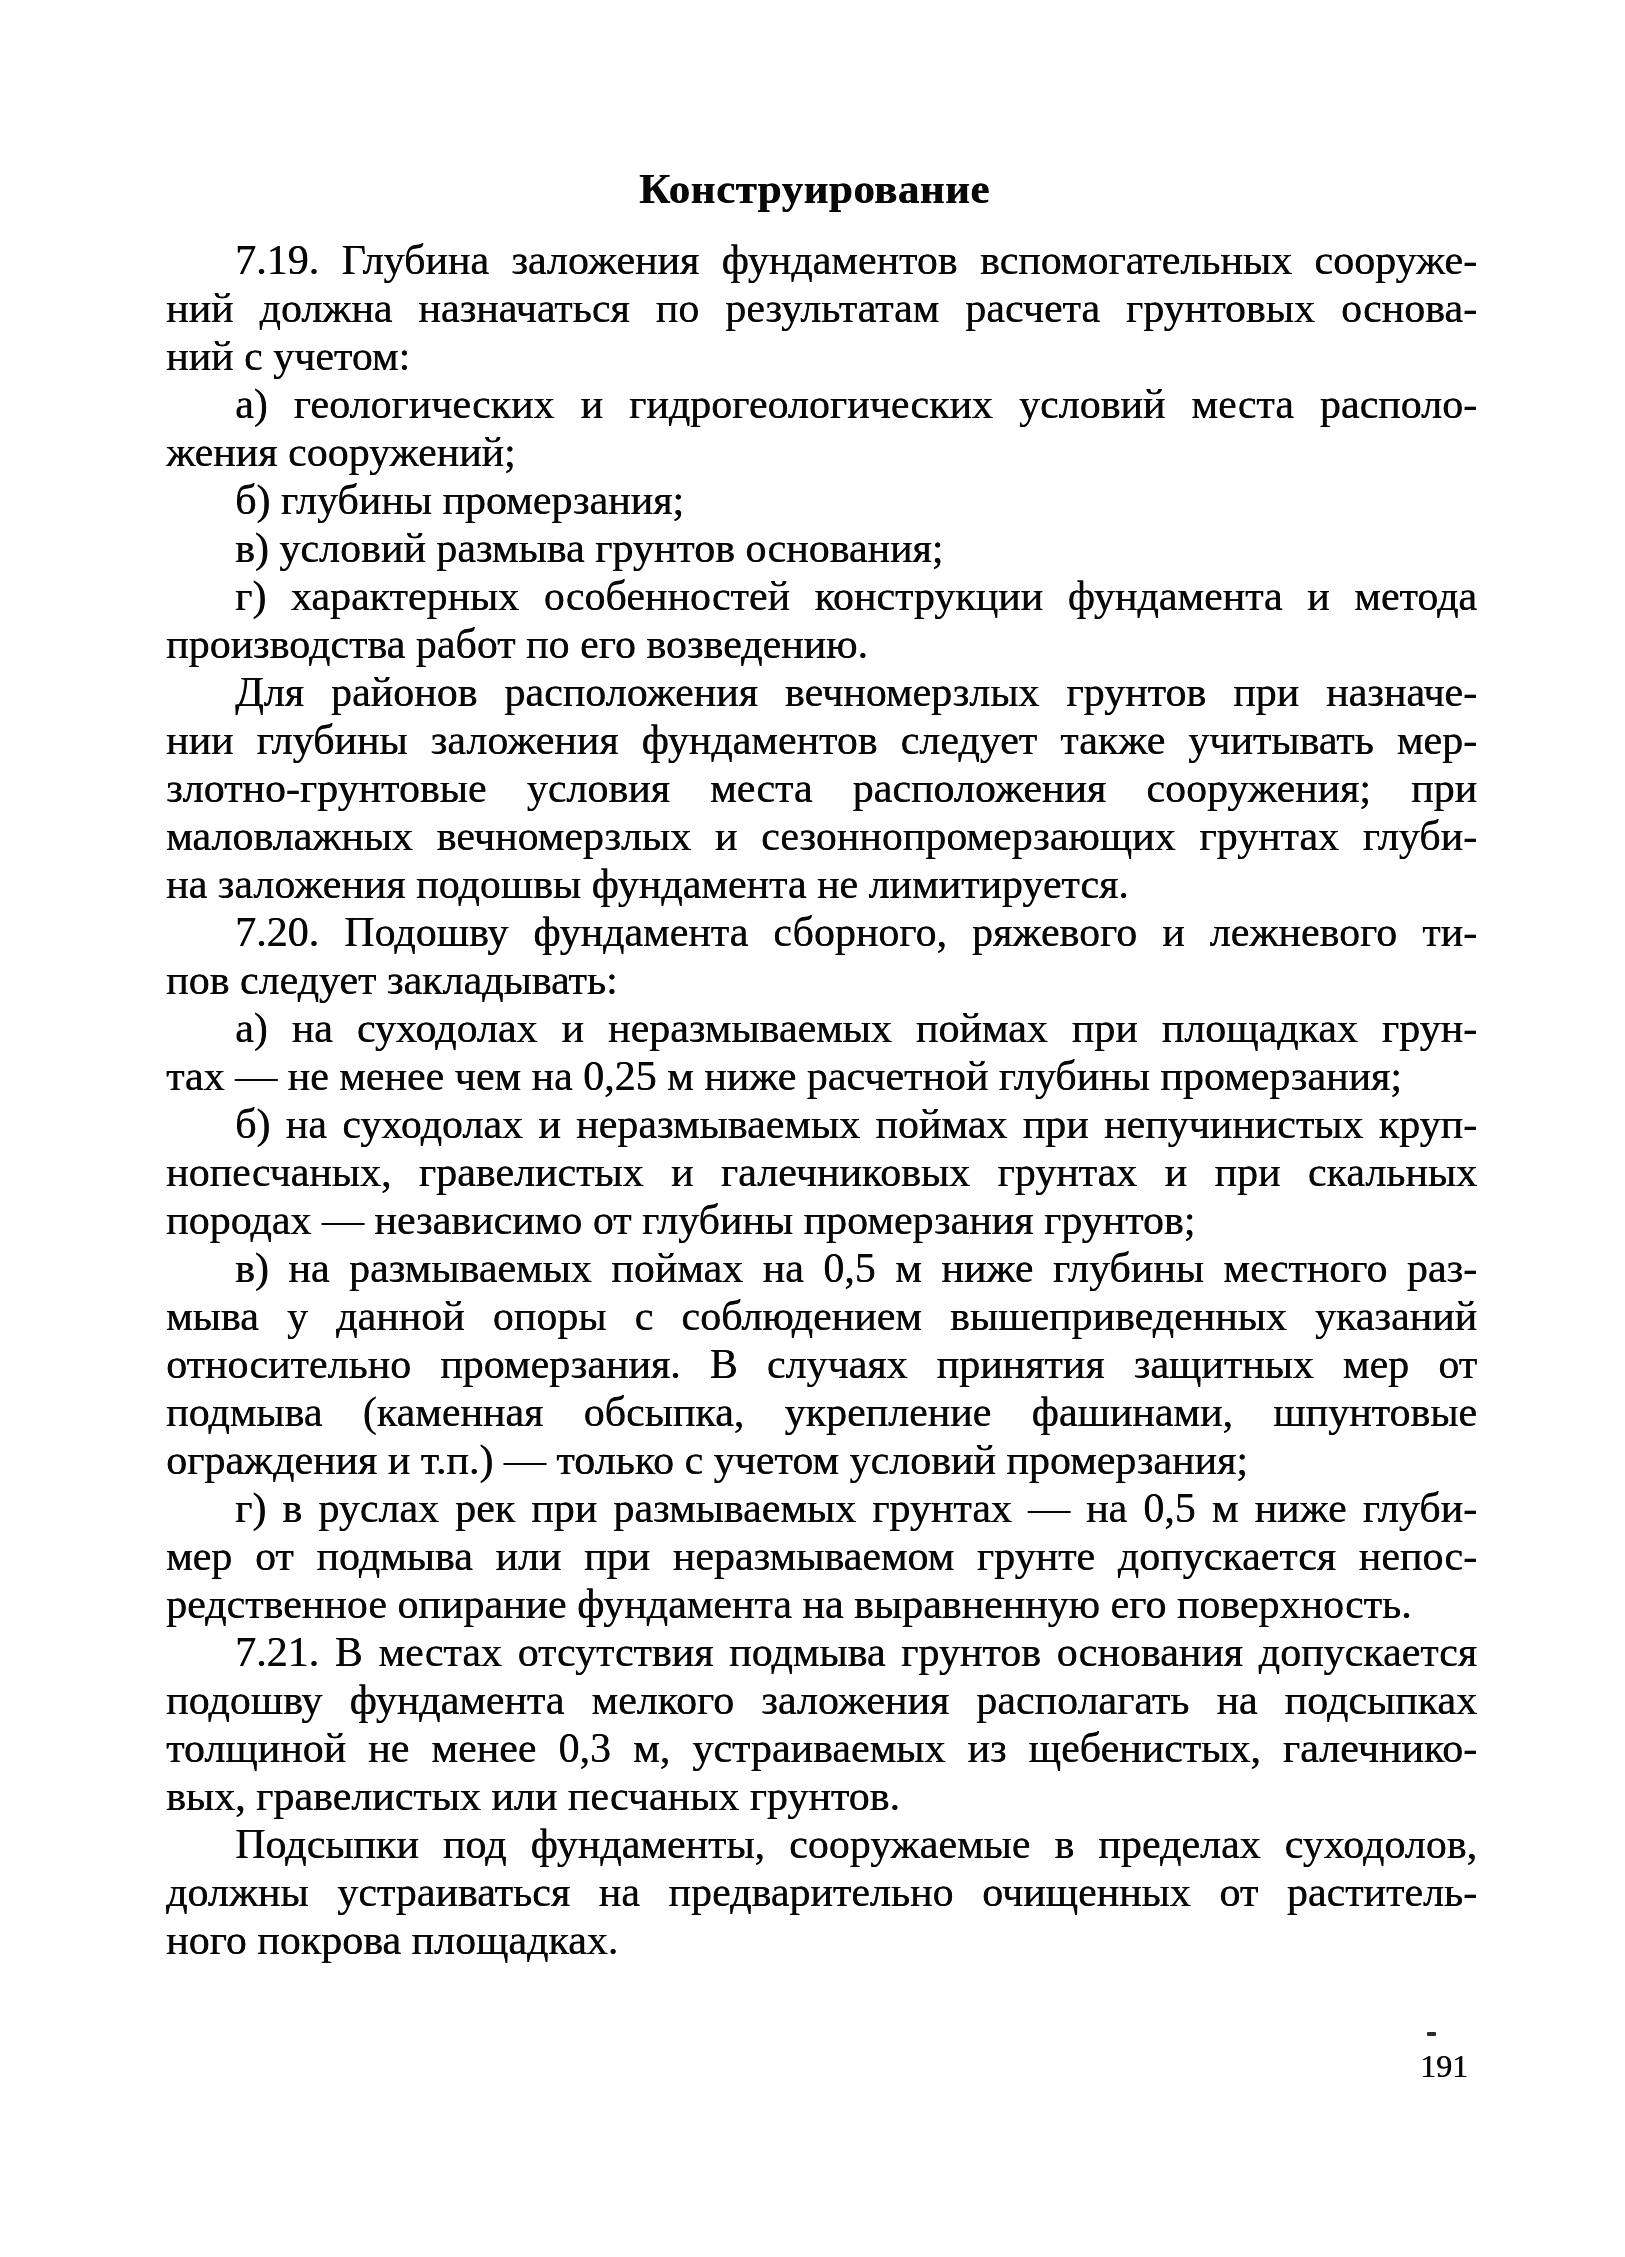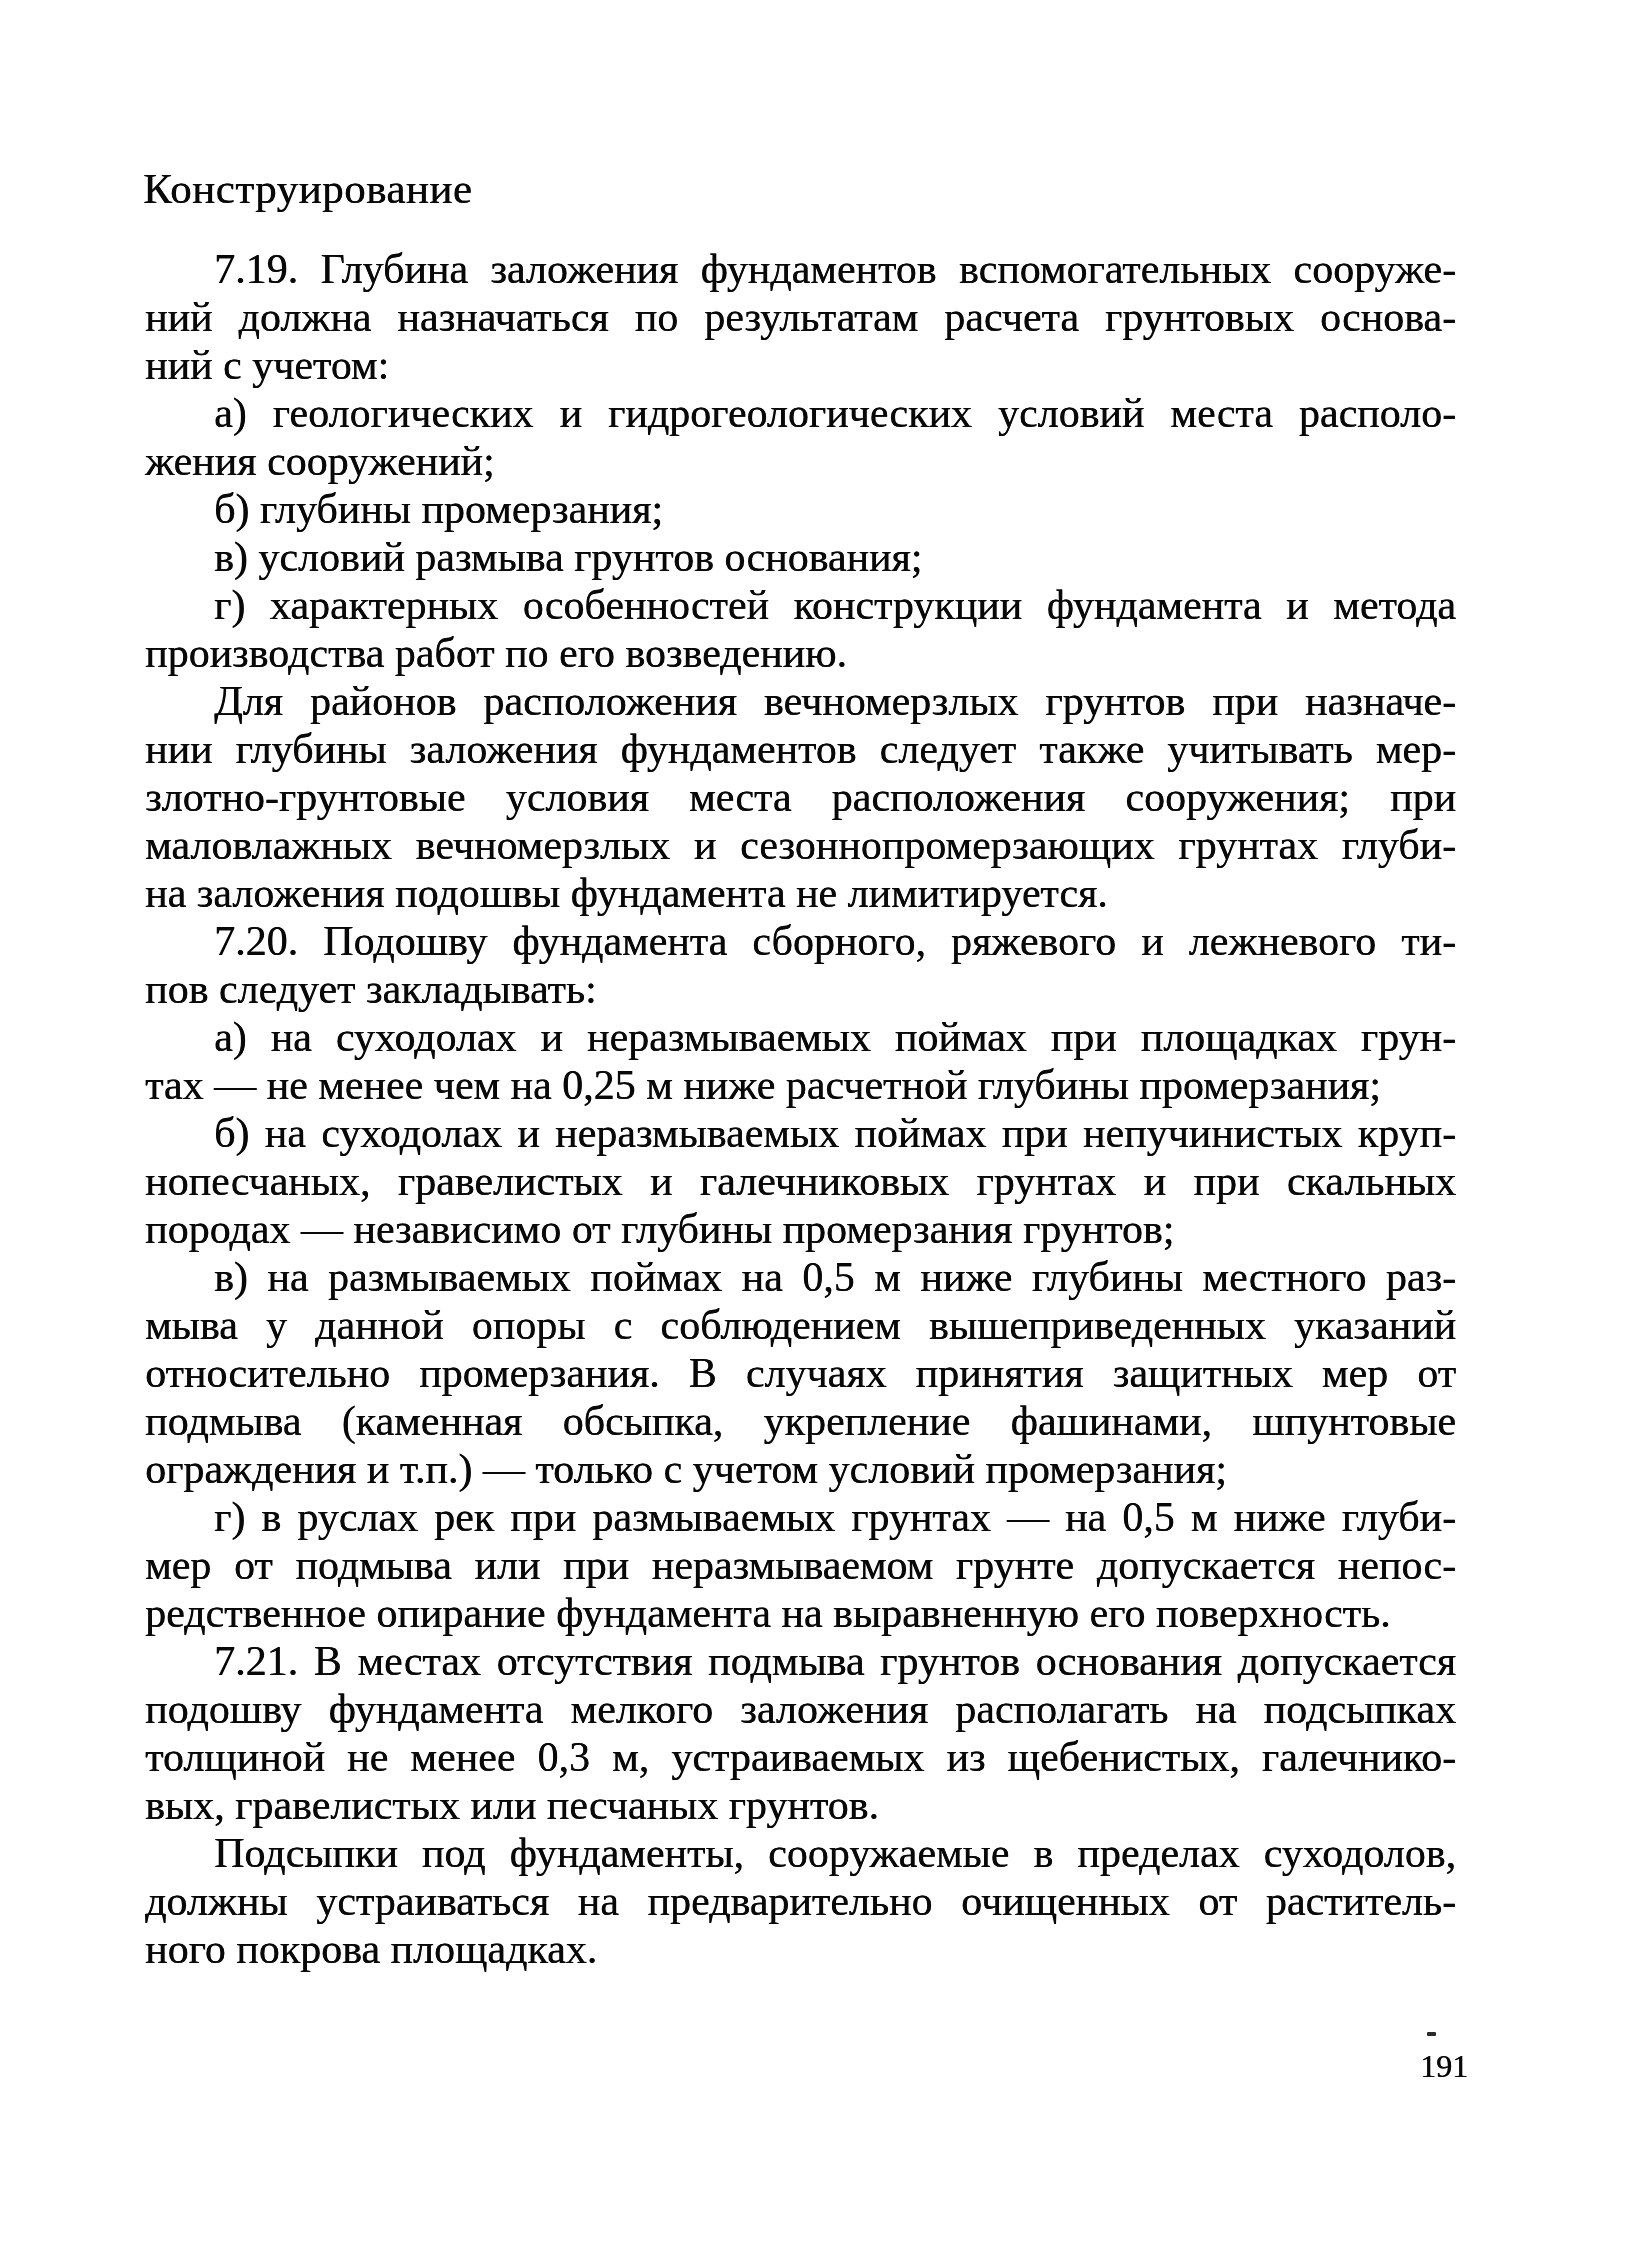--- a/index.html
+++ b/index.html
@@ -11,37 +11,37 @@
     position: relative;
     width: 1626px;
     height: 2258px;
     background: #ffffff;
     overflow: hidden;
     font-family: "Liberation Serif", "DejaVu Serif", serif;
     color: #080808;
   }
   .doc-title {
     position: absolute;
-    left: 143px;
+    left: 159px;
     top: 164px;
     width: 1311px;
     height: 50px;
+    text-align: center;
     font-size: 43px;
-    font-weight: normal;
+    font-weight: bold;
     line-height: 50px;
     letter-spacing: 0.5px;
     text-shadow: 0.5px 0 currentColor;
   }
   .body-text {
     position: absolute;
-    left: 145px;
+    left: 166px;
     top: 236px;
     width: 1311px;
     text-shadow: 0.4px 0 currentColor;
-    margin-top: 9px;
   }
   .para { margin: 0; }
   .line {
     height: 48px;
     line-height: 48px;
     font-size: 42px;
     text-align: justify;
     text-align-last: justify;
     white-space: normal;
     overflow: visible;

